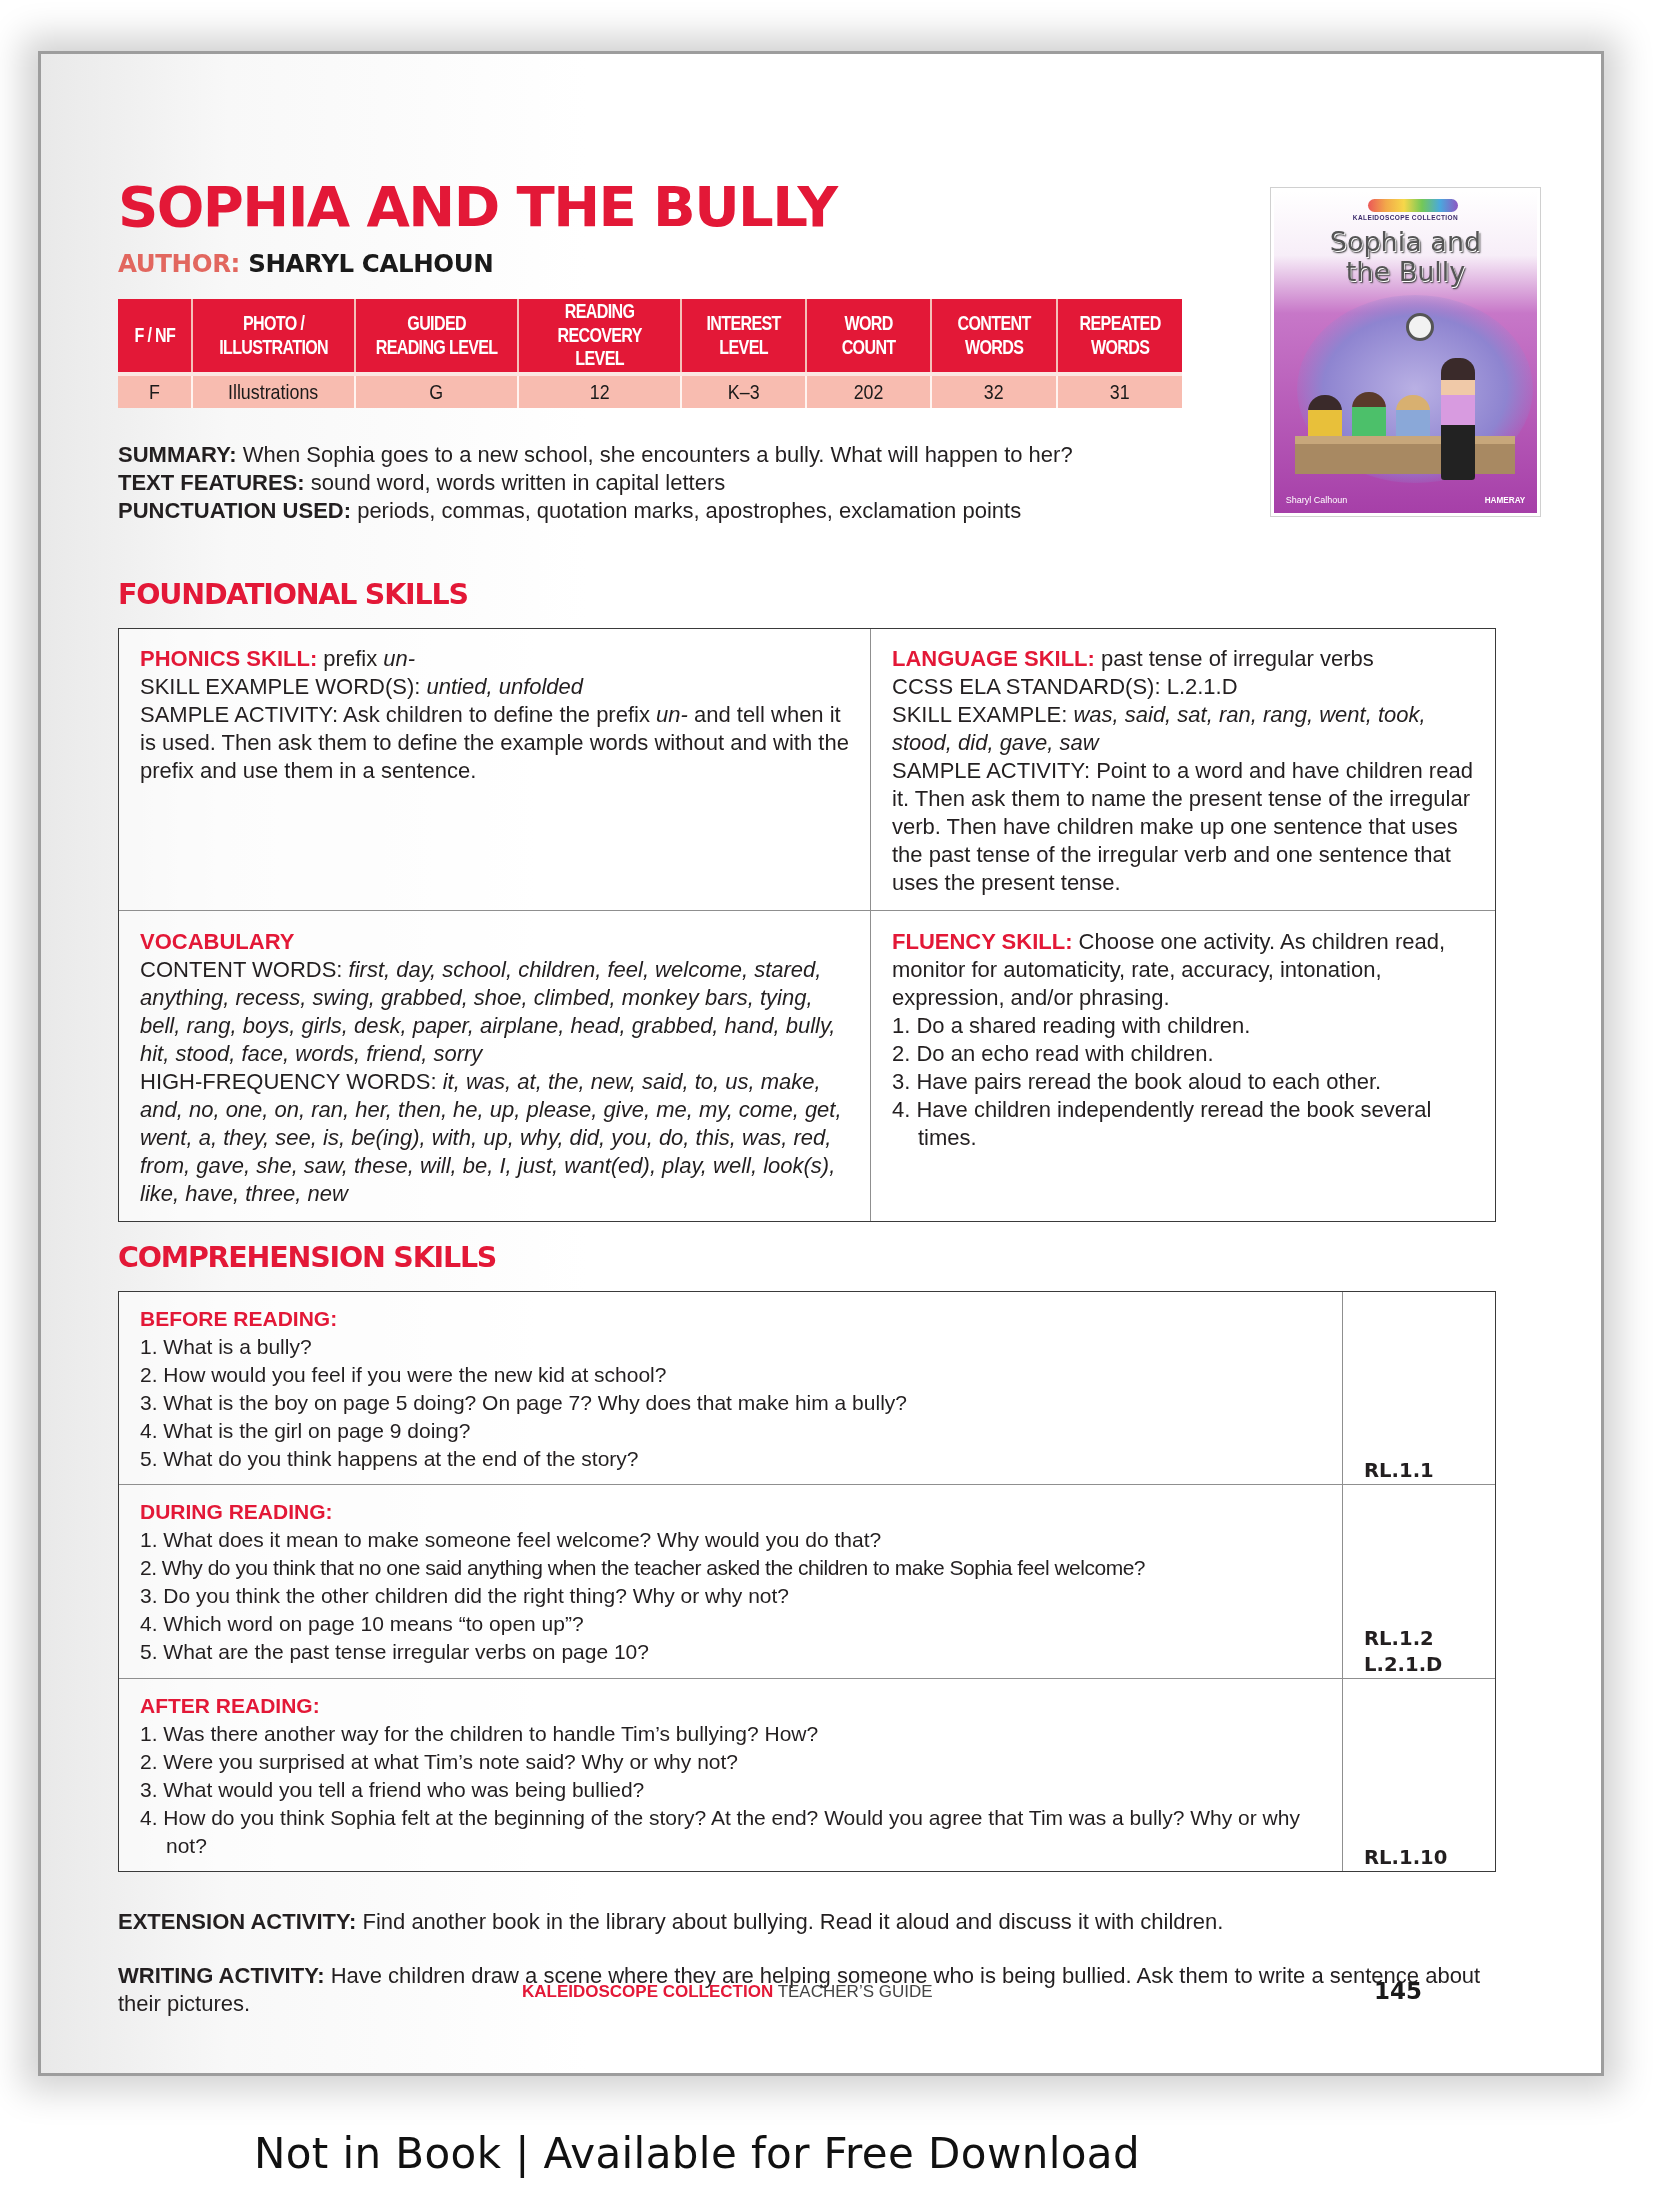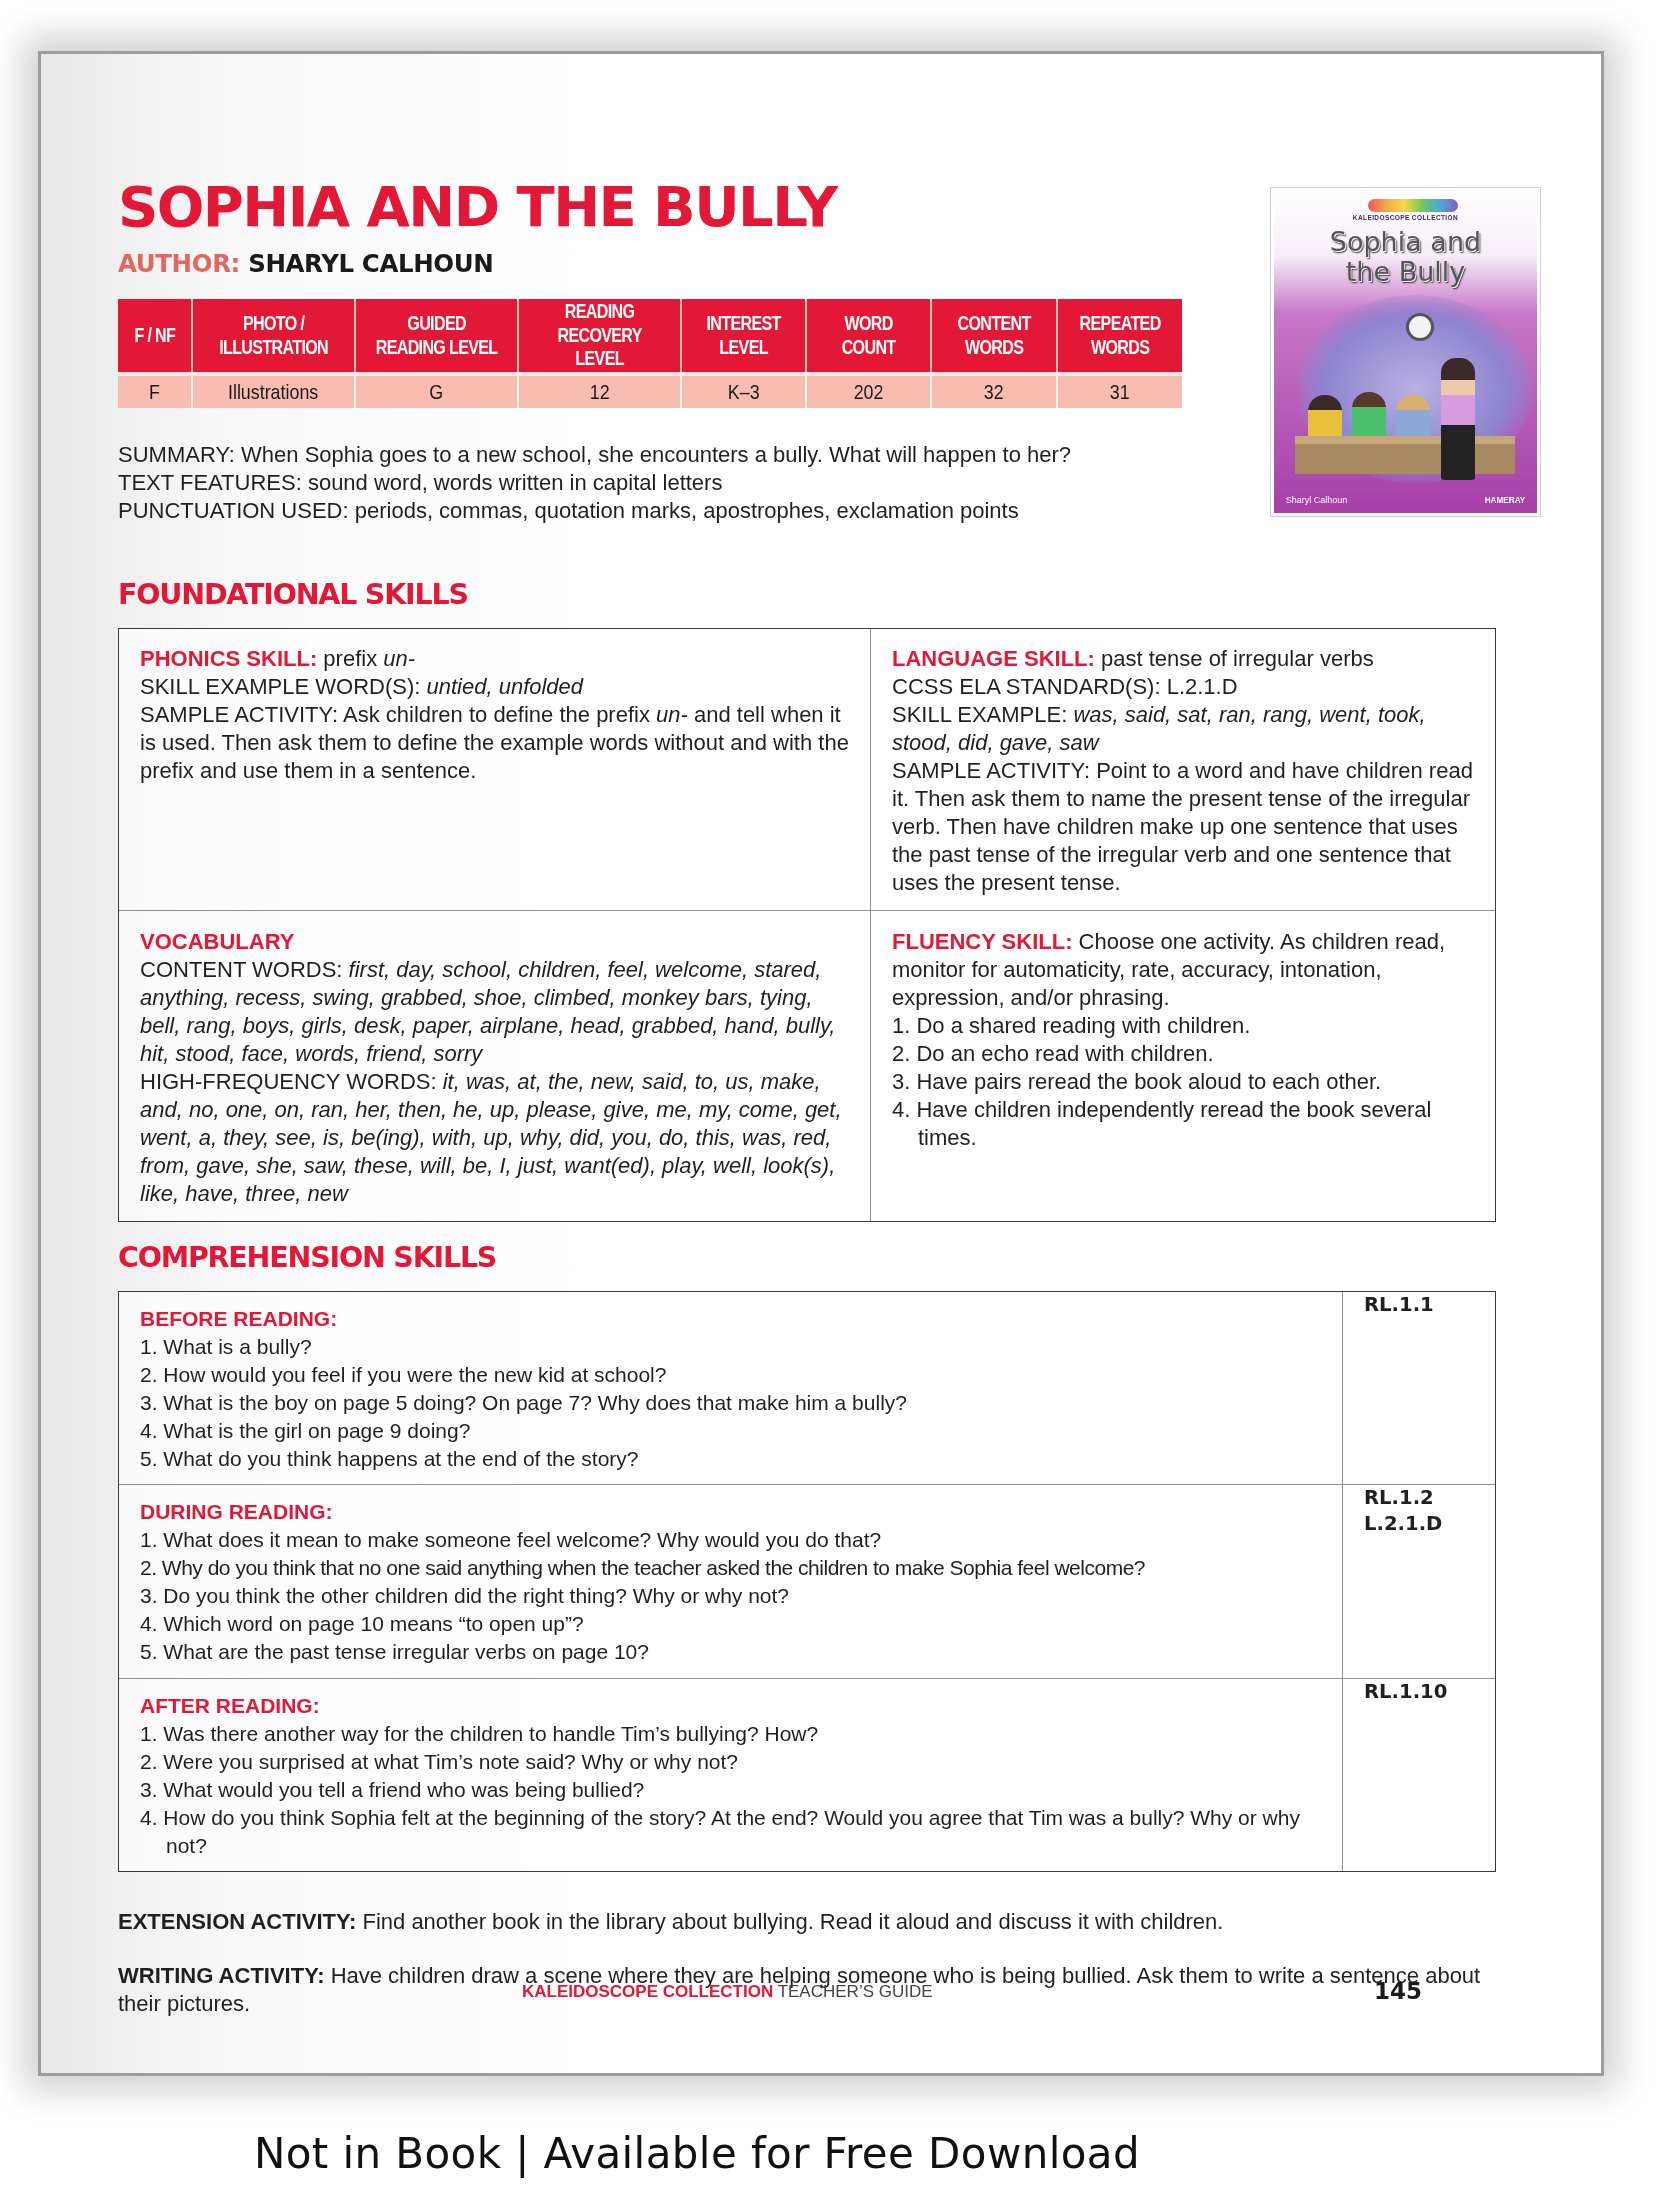--- a/index.html
+++ b/index.html
@@ -61,42 +61,42 @@
   .cover-scene { position: absolute; left: 23px; top: 104px; width: 236px; height: 188px; border-radius: 50%;
     background: radial-gradient(ellipse at center, #b9b0e4 0%, #8e84d0 55%, rgba(160,80,170,0) 75%); }
   .cover-desk { position: absolute; left: 20.4px; top: 245px; width: 220px; height: 38px; background: #a88962; border-top: 8.2px solid #c7a77b; }
   .cover-kid { position: absolute; width: 34px; height: 49px; border-radius: 16.3px 16.3px 4.9px 4.9px; }
   .cover-clock { position: absolute; left: 132px; top: 122px; width: 28px; height: 28px; border-radius: 50%; background: #f2f2f2; border: 3.3px solid #555; }
   .cover-girl { position: absolute; left: 167px; top: 167px; width: 34px; height: 122px; background: linear-gradient(180deg,#3a2a2a 0 18%, #f0c9a8 18% 30%, #d89be0 30% 55%, #222 55% 100%); border-radius: 14.7px 14.7px 3.3px 3.3px; }
   .cover-author { position: absolute; left: 11.4px; bottom: 8.2px; font-size: 9px; color: #fff; }
   .cover-pub { position: absolute; right: 11.4px; bottom: 8.2px; font-size: 8.2px; color: #fff; font-weight: bold; }
 
   .summary { position: absolute; left: 0; top: 310px; width: 1158px; font-family: "Liberation Sans", sans-serif; font-size: 22px; line-height: 28px; color: #231f20; }
-  .summary b { font-weight: normal; text-align: center; }
+  .summary b { font-weight: bold; text-align: center; }
 
   .section-h {
     position: absolute; left: 0; font-family: "DejaVu Sans", sans-serif; font-weight: bold;
     font-size: 28.5px; color: #e31837; letter-spacing: -1.2px; text-transform: uppercase; text-align: center;
   }
 
   .box { position: absolute; left: 0; width: 1378px; border: 1.6px solid #3a3a3a; background: rgba(255,255,255,0.6); }
   .grid2 { display: grid; grid-template-columns: 751px 1fr; }
   .cell { padding: 16.3px 21px 9.8px 21px; font-size: 22px; line-height: 28px; color: #231f20; }
   .cell .red { color: #e31837; font-weight: bold; }
   .cell b { font-weight: normal; }
   .cell i { font-style: italic; }
   .cell.r { border-left: 1.6px solid #8f8f8f; }
   .row-top { border-bottom: 1.6px solid #8f8f8f; }
   .list-item { display: block; padding-left: 26px; text-indent: -26px; }
 
   .comp-row { display: grid; grid-template-columns: 1223px 1fr; border-bottom: 1.6px solid #8f8f8f; }
   .comp-row:last-child { border-bottom: none; }
   .comp-q { padding: 13px 21px 11.4px 21px; font-size: 21px; line-height: 28px; }
   .comp-q .red { color: #e31837; font-weight: bold; display: block; }
-  .comp-std { border-left: 1.6px solid #8f8f8f; display: flex; align-items: flex-start; padding-left: 21px;
+  .comp-std { border-left: 1.6px solid #8f8f8f; display: flex; align-items: flex-end; padding-left: 21px;
     font-family: "DejaVu Sans", sans-serif; font-weight: bold; font-size: 19.6px; line-height: 26px; color: #231f20; }
 
   .activity { position: absolute; left: 0; width: 1378px; font-size: 22px; line-height: 28px; }
   .activity b { font-weight: bold; }
 
   .footer-brand { position: absolute; left: 481px; top: 1928px; font-size: 17px; }
   .footer-brand .r { color: #e31837; font-weight: bold; }
   .footer-brand .g { color: #444; }
   .page-num { position: absolute; left: 1333px; top: 1924px; font-family: "DejaVu Sans", sans-serif; font-weight: bold; font-size: 23px; color: #1a1a1a; }
 

